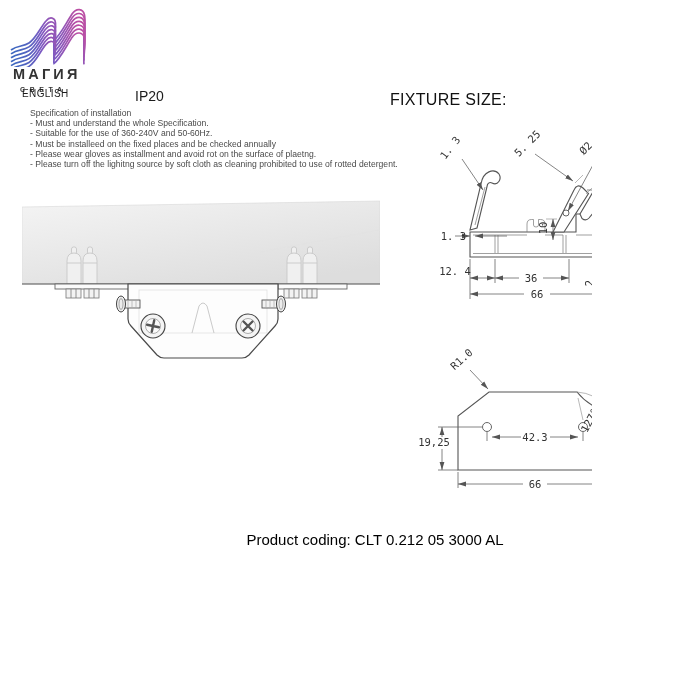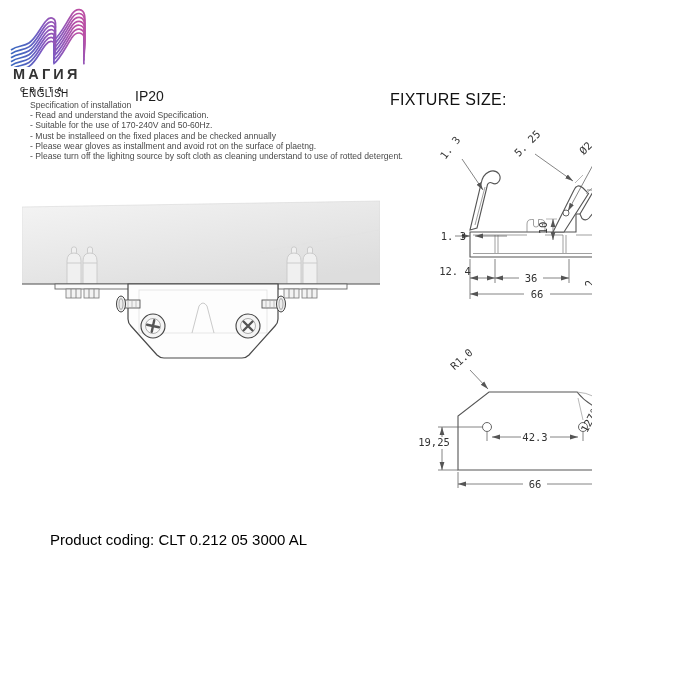--- a/index.html
+++ b/index.html
@@ -2,23 +2,23 @@
 <html><head>
 <meta charset="utf-8">
 <style>
   html,body{margin:0;padding:0;background:#fff;}
   .page{position:relative;width:592px;height:700px;background:#ffffff;overflow:hidden;
         font-family:"Liberation Sans",sans-serif;color:#222;}
   .abs{position:absolute;}
   .hdr-lang{left:22px;top:88px;font-size:10px;letter-spacing:.4px;color:#1c1c1c;}
   .hdr-ip{left:135px;top:88px;font-size:14px;color:#1c1c1c;}
   .hdr-fixture{left:390px;top:91px;font-size:16px;letter-spacing:.3px;color:#111;}
-  .spec{left:30px;top:100px;width:380px;font-size:8.6px;line-height:10.2px;color:#4a4a4a;}
+  .spec{left:30px;top:108px;width:380px;font-size:8.6px;line-height:10.2px;color:#4a4a4a;}
   .spec div{white-space:nowrap;}
-  .coding{left:50px;top:531px;width:650px;font-size:15px;color:#000;}
+  .coding{left:50px;top:531px;width:650px;text-align:center;font-size:15px;color:#000;}
   svg text{font-family:"DejaVu Sans Mono","Liberation Mono",monospace;fill:#333;}
   .dim{font-size:10.5px;}
   .thin{stroke:#666;stroke-width:.8;fill:none;}
   .xthin{stroke:#888;stroke-width:.6;fill:none;}
   .prof{stroke:#555;stroke-width:1.1;fill:#ffffff;}
   .inner{stroke:#777;stroke-width:.7;fill:none;}
   .lblbg{fill:#ffffff;}
 </style>
 </head>
 <body>
@@ -49,25 +49,25 @@
     <text x="3" y="75" font-size="14.5" font-weight="bold" letter-spacing="3.2" fill="url(#lg)" style="font-family:'Liberation Sans',sans-serif">МАГИЯ</text>
     <text x="10" y="88" font-size="7" font-weight="bold" letter-spacing="4.6" style="font-family:'Liberation Sans',sans-serif" fill="#7fa0d6">СВЕТА</text>
   </svg>
 
   <div class="abs hdr-lang">ENGLISH</div>
   <div class="abs hdr-ip">IP20</div>
   <div class="abs hdr-fixture">FIXTURE SIZE:</div>
 
   <div class="abs spec">
     <div>Specification of installation</div>
-    <div>- Read and understand the avoid Specification.</div>
-    <div>- Suitable for the use of 170-240V and 50-60Hz.</div>
+    <div>- Must and understand the whole Specification.</div>
+    <div>- Suitable for the use of 360-240V and 50-60Hz.</div>
     <div>- Must be installeed on the fixed places and be checked annually</div>
     <div>- Please wear gloves as installment and avoid rot on the surface of plaetng.</div>
-    <div>- Please turn off the lighitng source by soft cloth as cleaning understand to use of rotted detergent.</div>
+    <div>- Please turn off the lighitng source by soft cloth as cleaning prohibited to use of rotted detergent.</div>
   </div>
 
   <svg class="abs" style="left:22px;top:200px;" width="358" height="172" viewBox="0 0 358 172">
     <defs>
       <linearGradient id="pg" x1="0" y1="0" x2="0.7" y2="1">
         <stop offset="0%" stop-color="#f4f4f4"></stop>
           <stop offset="100%" stop-color="#dddddd"></stop>
       </linearGradient>
     </defs>
     <g>

